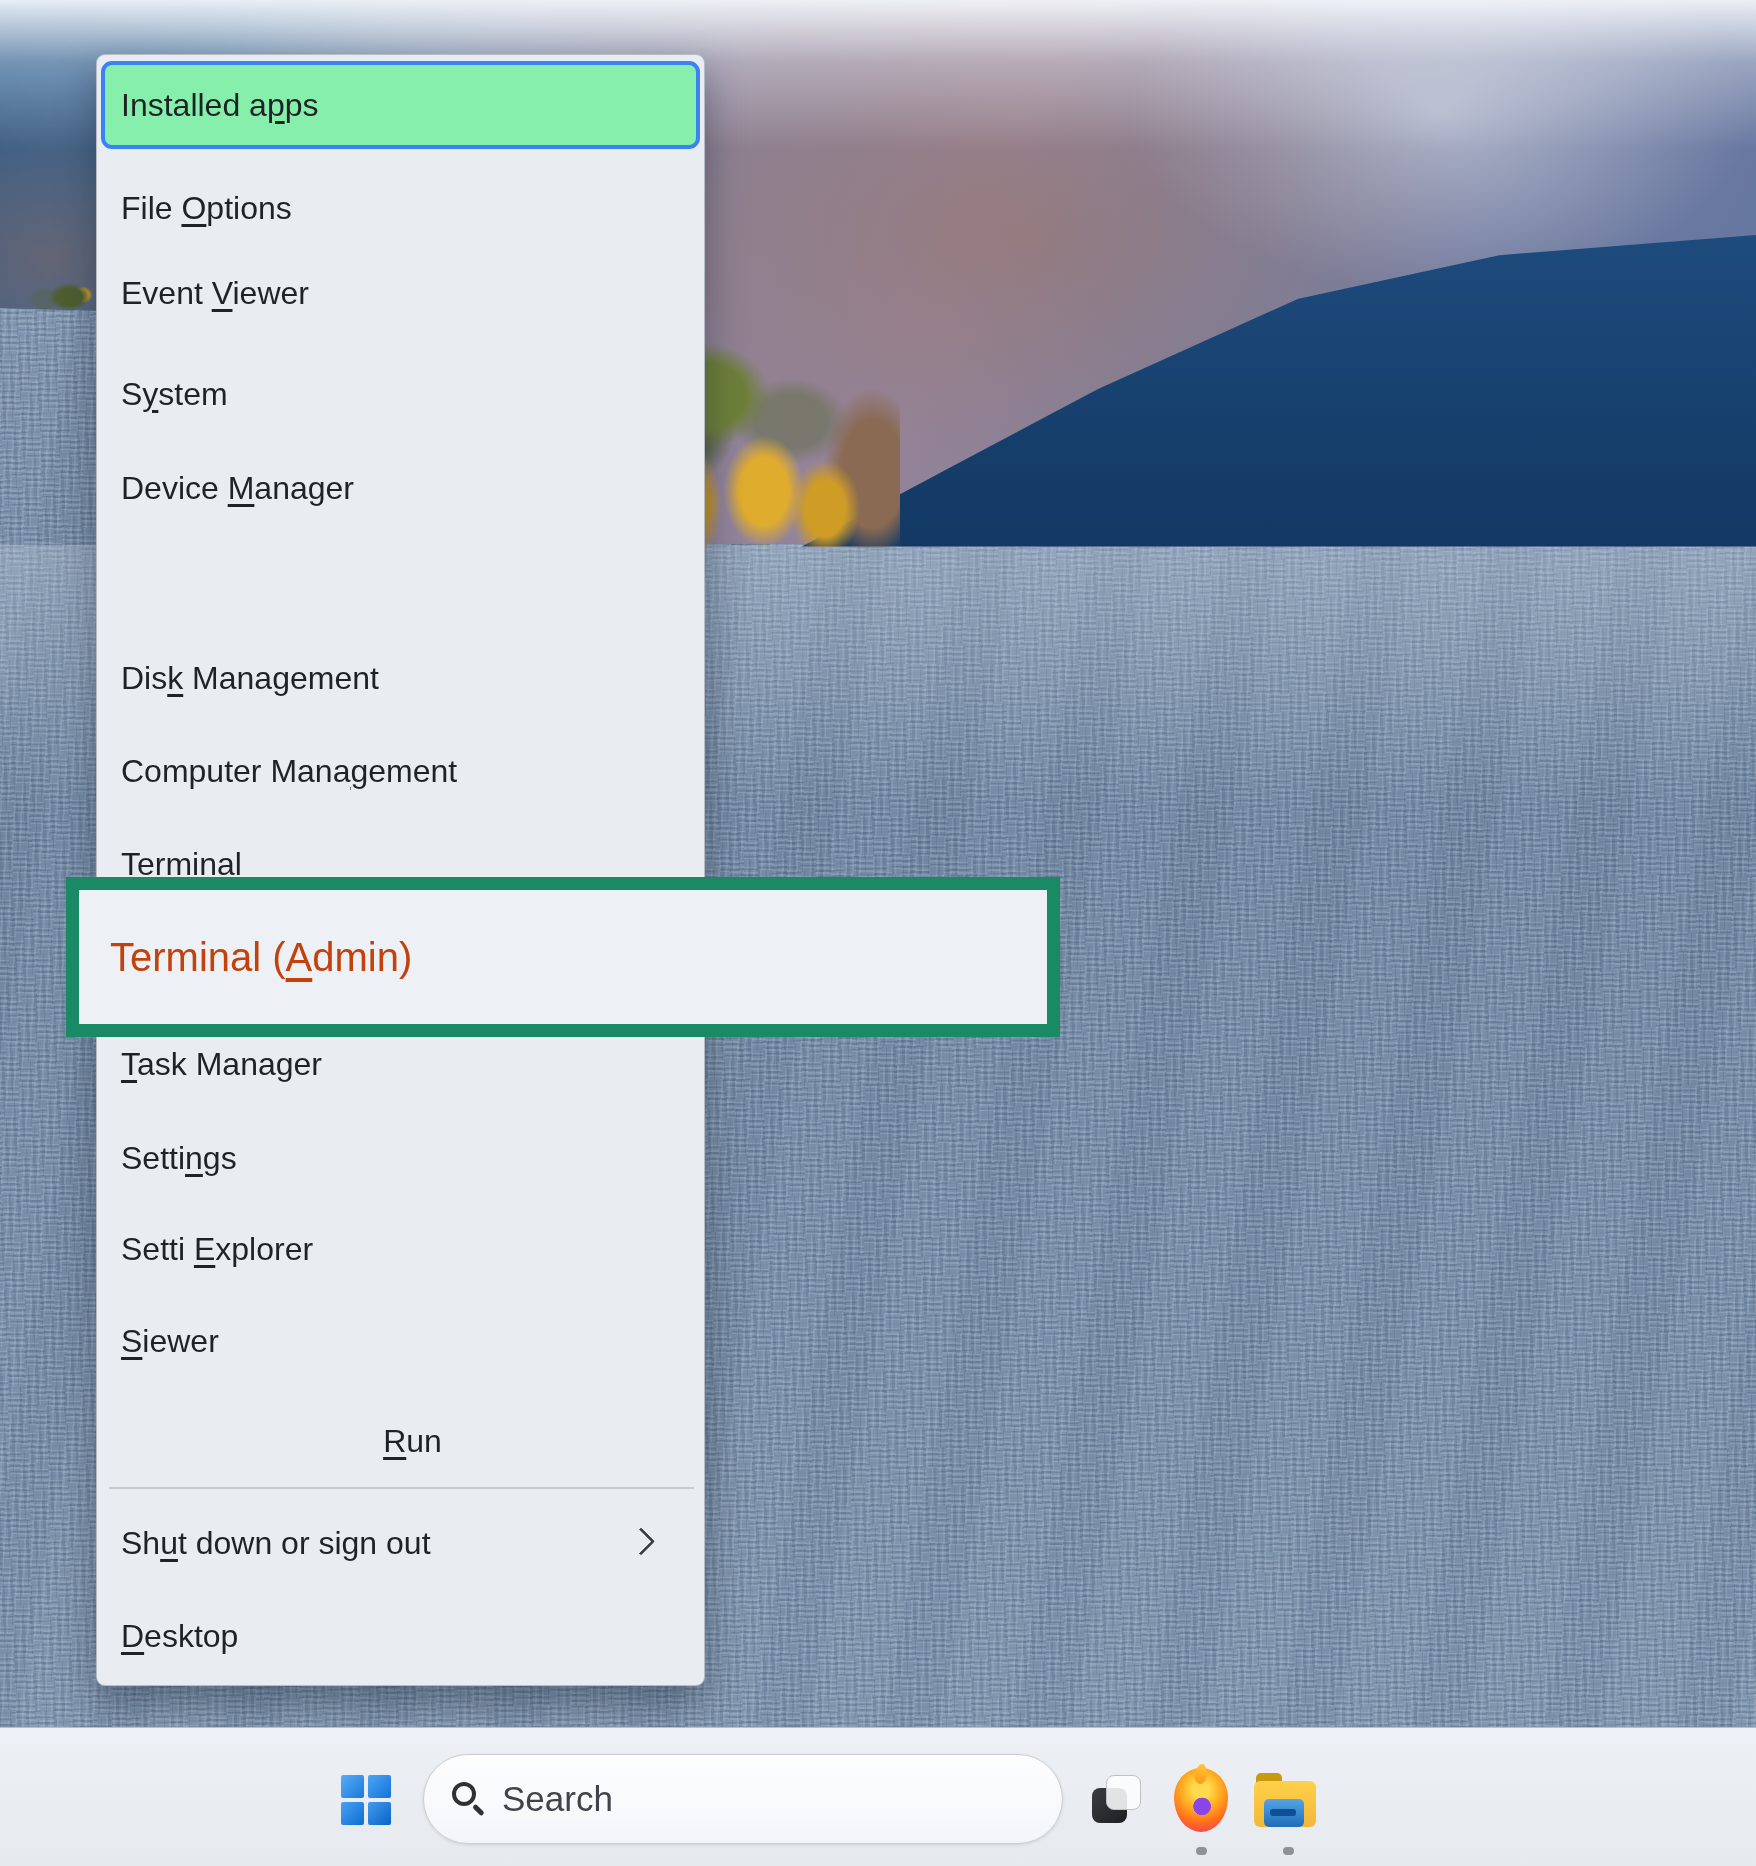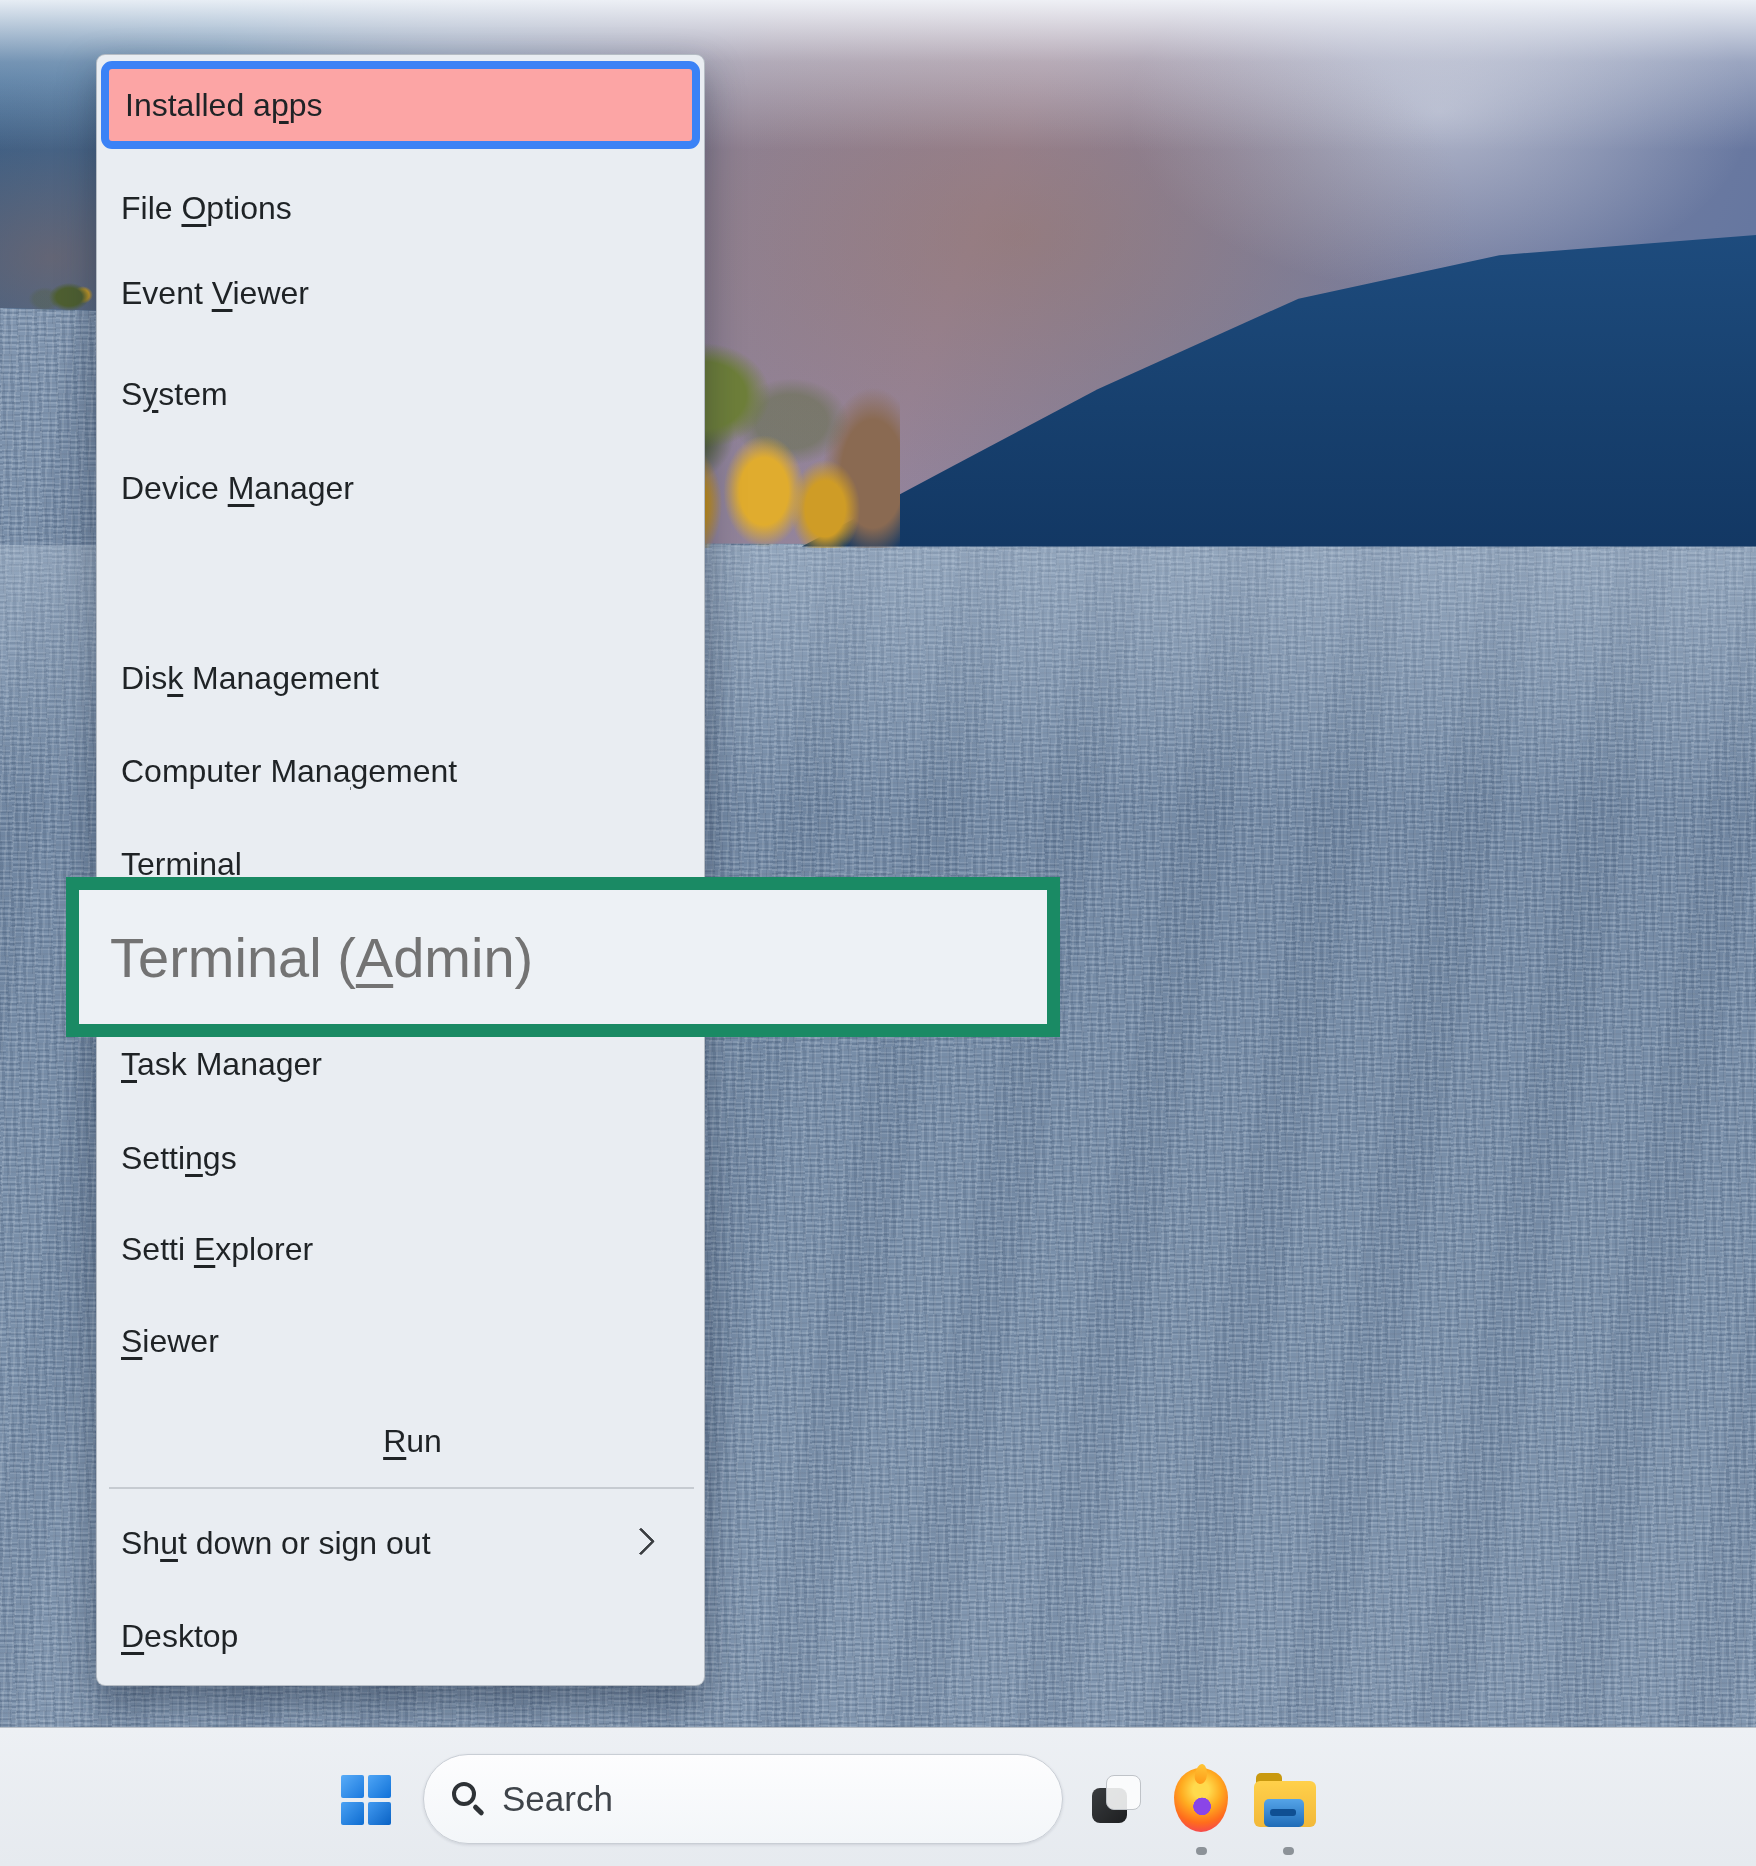--- a/index.html
+++ b/index.html
@@ -69,38 +69,38 @@
     box-shadow:0 16px 38px rgba(15,25,45,0.38);
     box-sizing:border-box;z-index:20;
   }
   .mi{
     position:absolute;left:0;right:0;height:94px;display:flex;align-items:center;
     padding-left:24px;font-size:32px;color:#1f2326;letter-spacing:0;cursor:default;
   }
   .mi .ak{text-decoration:underline;text-underline-offset:5px;text-decoration-thickness:2.5px;}
   .mi-focus{
     left:4px;right:4px;top:6px;height:88px;
-    border:8px solid #3b82f6;border-radius:11px;box-sizing:border-box;
-    padding-left:16px;background:#fca5a5;
+    border:4px solid #3b82f6;border-radius:11px;box-sizing:border-box;
+    padding-left:16px;background:#86efac;
   }
   .winx-sep{
     position:absolute;left:12px;right:10px;top:1432px;height:2px;background:#c6cbd1;
   }
   .chev{
     position:absolute;left:534px;top:50%;width:17px;height:17px;
     border-top:3.5px solid #3a3d41;border-right:3.5px solid #3a3d41;border-radius:2px;
     transform:translateY(-58%) rotate(45deg);
   }
   
   .hl-box{
     position:absolute;left:66px;top:877px;width:994px;height:160px;
     border:13px solid #1a8a64;background:#edf1f5;box-sizing:border-box;
     display:flex;align-items:center;padding-left:31px;z-index:50;
   }
-  .hl-box .hl-text{font-size:56px;color:#737373;}
+  .hl-box .hl-text{font-size:40px;color:#c2410c;}
   .hl-box .ak{text-decoration:underline;text-underline-offset:7px;text-decoration-thickness:3.5px;}
   
   .taskbar{
     position:absolute;left:0;top:1727px;width:1756px;height:139px;
     background:linear-gradient(180deg,#edf0f4,#e6eaef);
     border-top:1px solid #b9bfc6;z-index:60;box-sizing:border-box;
   }
   .start{
     position:absolute;left:341px;top:47px;width:50px;height:50px;
     display:grid;grid-template-columns:23px 23px;grid-template-rows:23px 23px;gap:4px;cursor:pointer;

